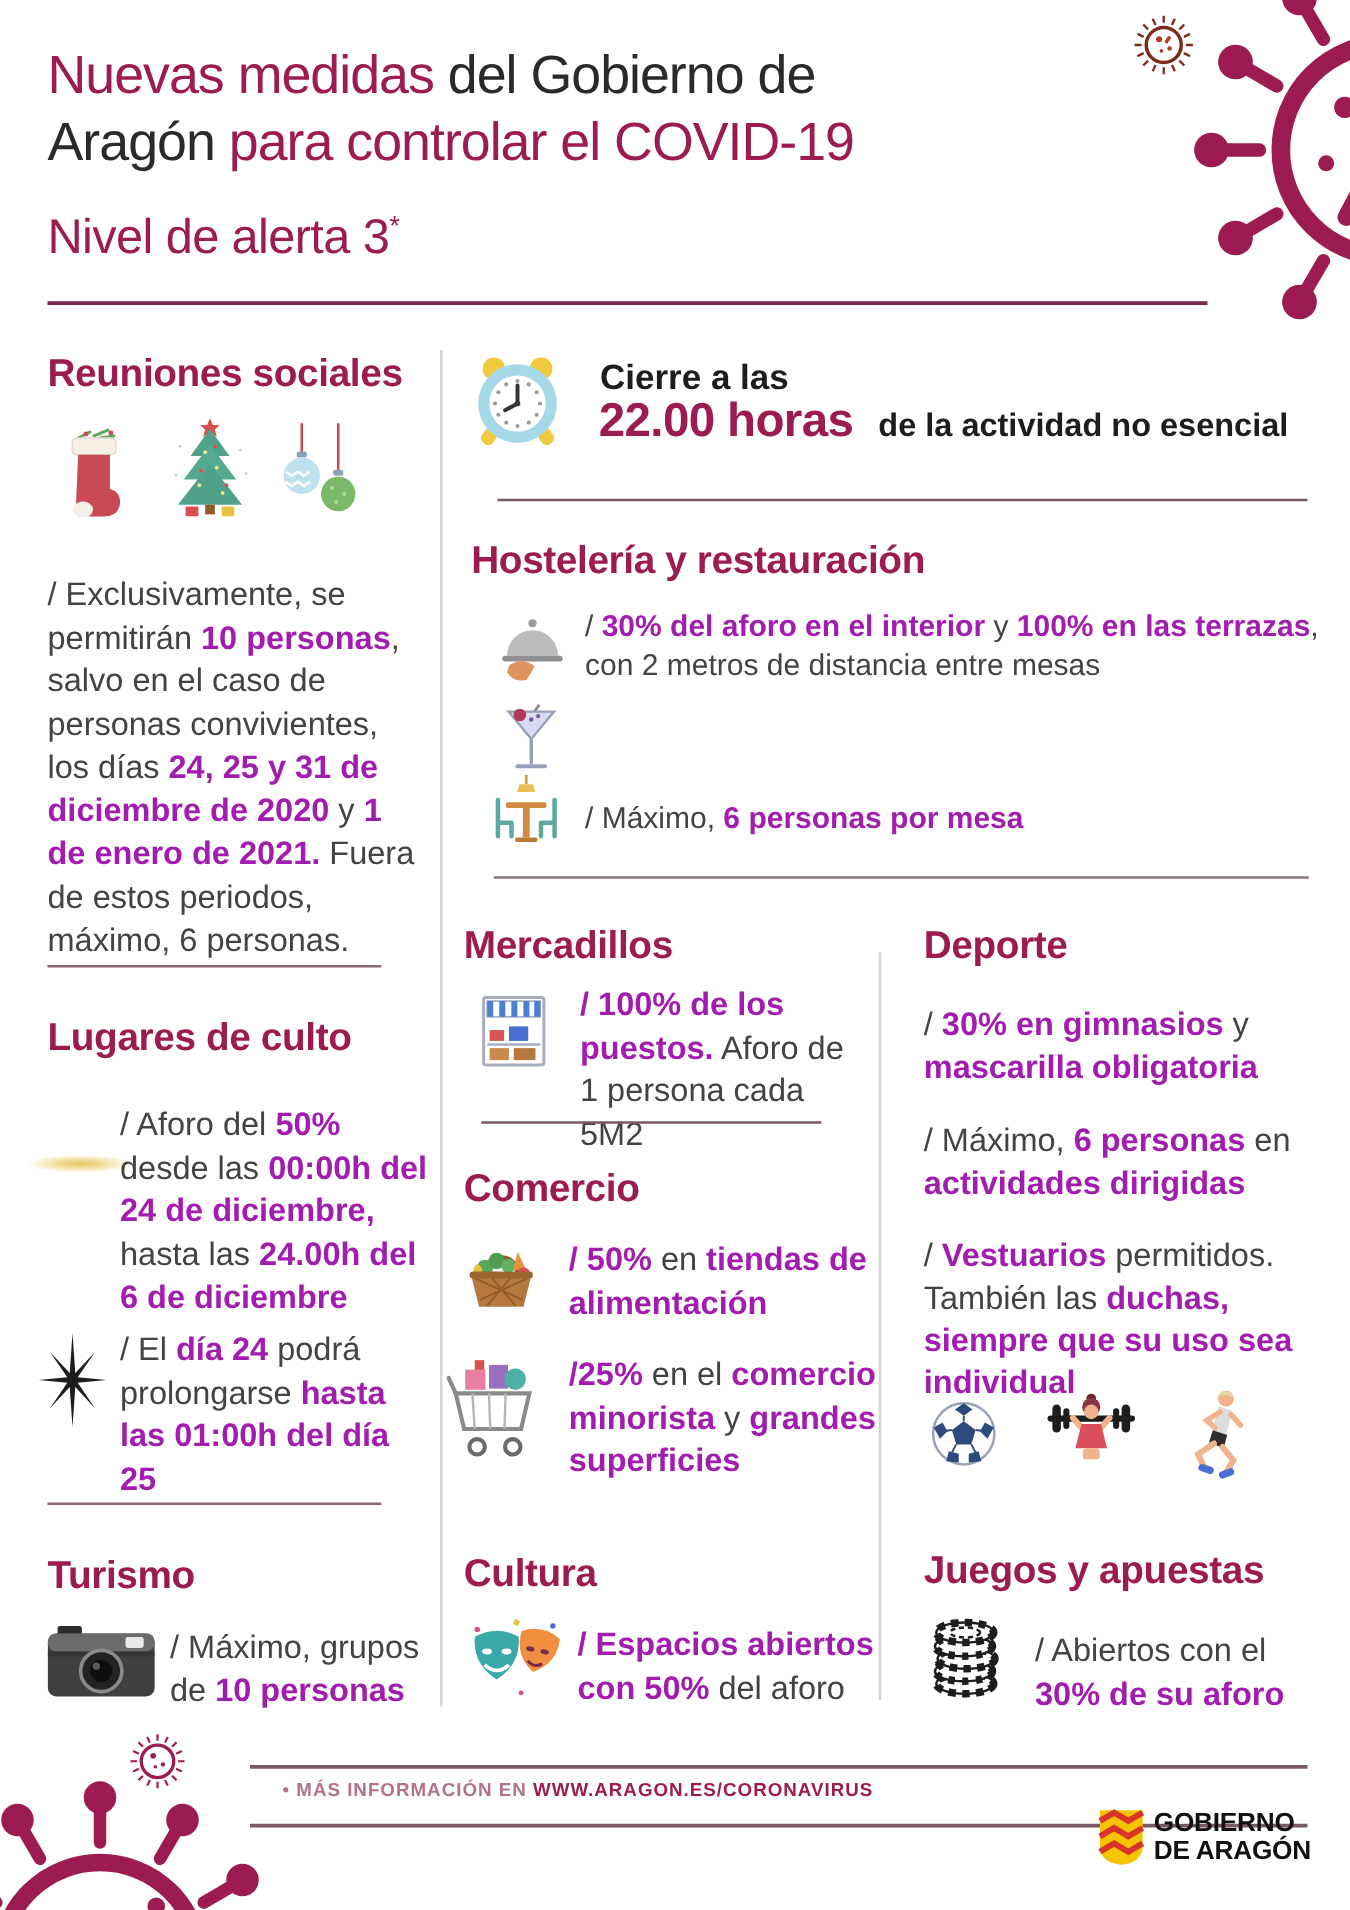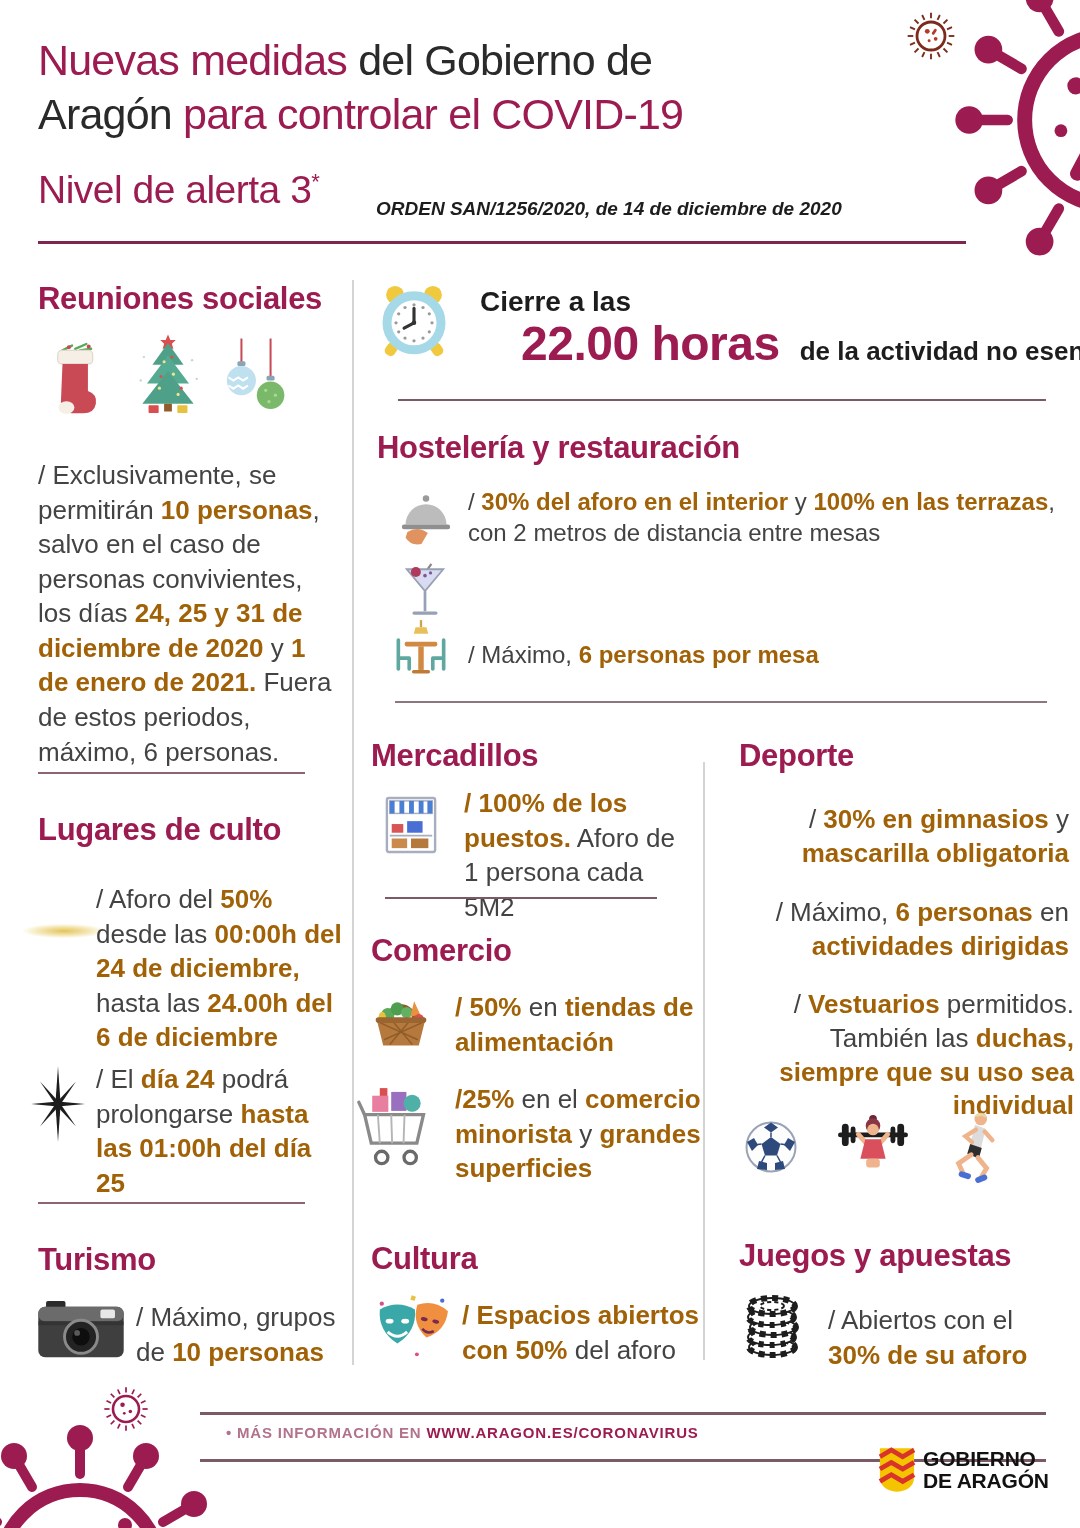--- a/index.html
+++ b/index.html
@@ -2,57 +2,56 @@
 <html><head>
 <meta charset="utf-8">
 <style>
   :root{ --maroon:#9c1b50; }
   html,body{margin:0;padding:0;background:#ffffff;}
   .page{position:relative;width:1080px;height:1528px;background:#ffffff;overflow:hidden;
         font-family:"Liberation Sans",sans-serif;margin:0 auto;}
   .abs{position:absolute;}
   .sec-title{position:absolute;font-weight:800;color:var(--maroon);font-size:31px;letter-spacing:-0.3px;}
   .txt{position:absolute;font-size:26px;line-height:1.33;color:#434343;}
-  .txt b{color:#a16207;font-weight:800;}
+  .txt b{color:#a21caf;font-weight:800;}
   .hr{position:absolute;height:2px;background:#8d6472;}
   .vr{position:absolute;width:2px;background:#d4d4d4;}
   .title{position:absolute;left:38px;top:34px;width:880px;font-size:43px;line-height:1.25;
          font-weight:400;color:#2a2a2a;letter-spacing:-0.8px;}
   .title .accent{color:var(--maroon);font-weight:400;}
   .alert{position:absolute;left:38px;top:168px;font-size:39px;color:var(--maroon);
          font-weight:400;letter-spacing:-0.5px;}
   .alert sup{font-size:22px;}
   .order{position:absolute;left:376px;top:198px;font-size:19px;font-style:italic;font-weight:700;color:#1d1d1d;}
   .closure-prefix{position:absolute;left:480px;top:286px;font-size:28px;font-weight:700;color:#1d1d1d;}
   .closure-line{position:absolute;left:479px;top:316px;white-space:nowrap;}
-  .closure-time{font-size:48px;font-weight:800;color:var(--maroon);letter-spacing:-0.5px;margin-left:42px;}
+  .closure-time{font-size:38px;font-weight:800;color:var(--maroon);letter-spacing:-0.5px;}
   .closure-suffix{font-size:26px;font-weight:700;color:#1d1d1d;margin-left:20px;}
   .host-item{font-size:24px;line-height:1.28;}
-  .dep-item{font-size:26px;line-height:1.3;text-align:right;}
+  .dep-item{font-size:26px;line-height:1.3;}
   .glow{position:absolute;left:12px;top:902px;width:104px;height:58px;
         background:radial-gradient(ellipse 52% 16% at 50% 50%, rgba(226,192,80,0.95),
                    rgba(238,216,130,0.45) 55%, rgba(255,255,255,0) 78%);}
   .footer-info{position:absolute;left:226px;top:1424px;font-size:15px;letter-spacing:0.8px;
                color:#b2728c;font-weight:600;white-space:nowrap;}
   .footer-info b{color:var(--maroon);font-weight:800;}
   .logo{position:absolute;left:878px;top:1446px;display:flex;align-items:center;}
   .logo-text{font-size:21px;font-weight:800;color:#111;line-height:1.03;letter-spacing:-0.2px;margin-left:7px;}
 </style>
 </head>
 <body>
 
 <div class="page">
 
   <div class="title">
     <span class="accent">Nuevas medidas</span><span> del Gobierno de</span><br>
     <span>Aragón </span><span class="accent">para controlar el COVID-19</span>
   </div>
 
   <div class="alert"><span>Nivel de alerta 3</span><sup>*</sup></div>
-  <div class="order">ORDEN SAN/1256/2020, de 14 de diciembre de 2020</div>
 
   <svg class="abs" style="left:903px;top:8px;width:56px;height:56px" viewBox="0 0 60 60">
     <g stroke="#7b2a1c" fill="none" stroke-width="2">
       <circle cx="30" cy="30" r="15" stroke-width="3"></circle>
       <line x1="30" y1="11" x2="30" y2="5"></line>
         <line x1="30" y1="49" x2="30" y2="55"></line>
       <line x1="11" y1="30" x2="5" y2="30"></line>
         <line x1="49" y1="30" x2="55" y2="30"></line>
       <line x1="16.6" y1="16.6" x2="12.4" y2="12.4"></line>
         <line x1="43.4" y1="43.4" x2="47.6" y2="47.6"></line>

